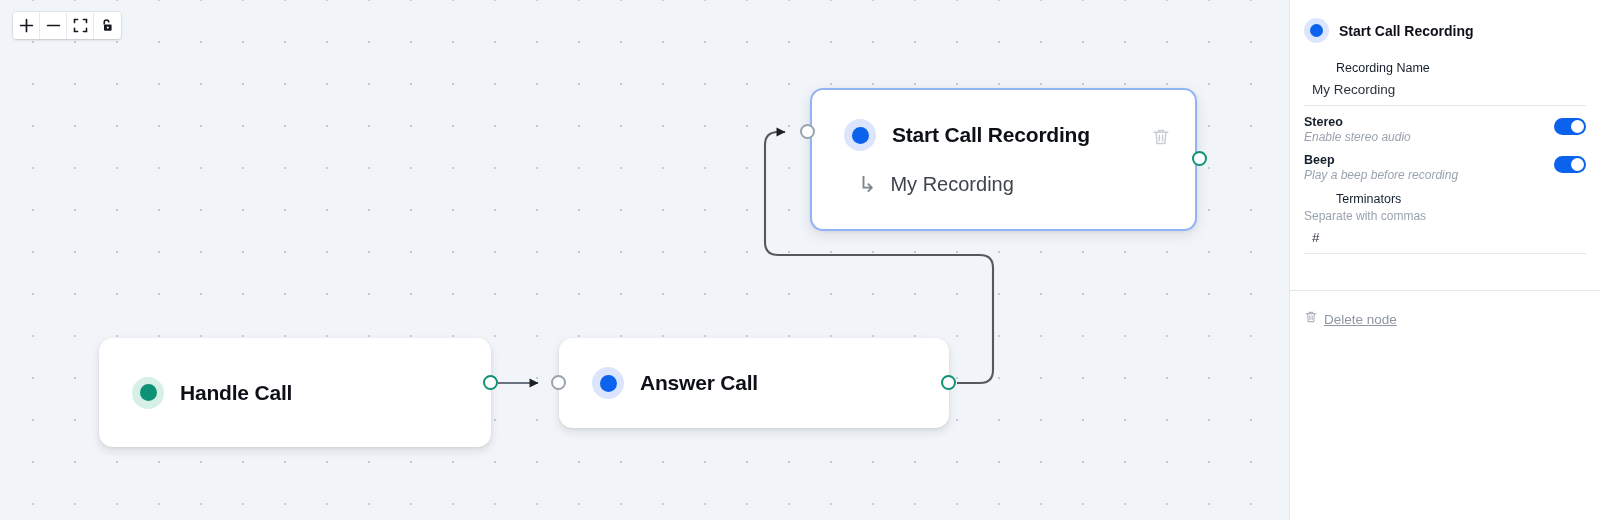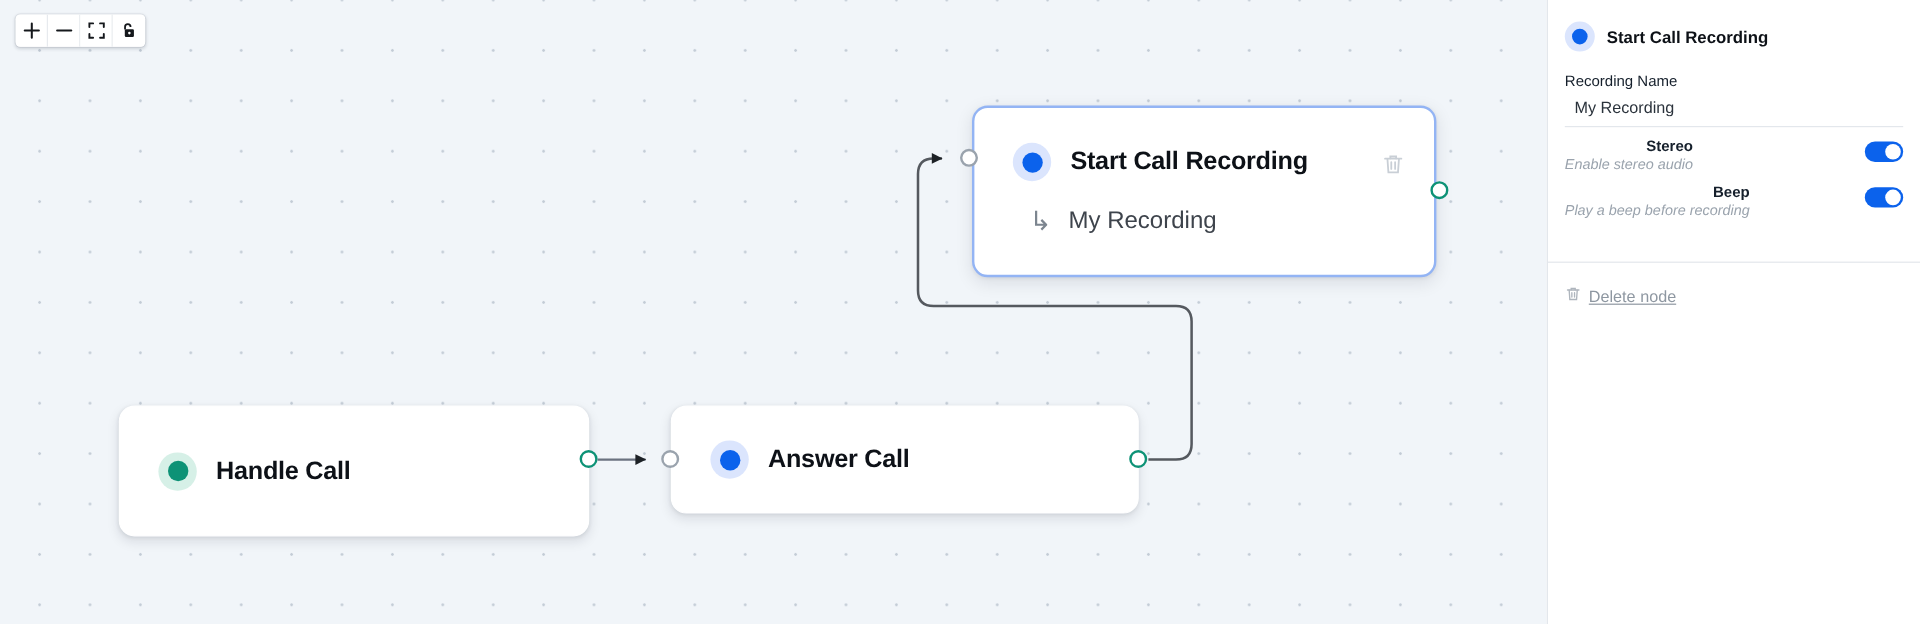--- a/index.html
+++ b/index.html
@@ -184,20 +184,21 @@
     font-size: 14px;
     font-weight: bold;
     color: #0d1117;
     margin-left: 10px;
   }
   .field { padding-top: 4px; }
   .field-label {
     font-size: 12.5px;
     color: #16202c;
     margin-bottom: 5px;
+    margin-left: 32px;
   }
   .field-hint {
     font-size: 12px;
     color: #9aa3ad;
     margin-top: -2px;
     margin-bottom: 5px;
   }
   .text-input {
     width: 100%;
     border: none;
@@ -209,21 +210,21 @@
     padding: 2px 0 8px 8px;
     box-sizing: border-box;
     background: transparent;
   }
   .toggle-row {
     display: flex;
     align-items: flex-start;
     justify-content: space-between;
     padding-top: 8px;
   }
-  .toggle-texts { padding-top: 1px; text-align: right; }
+  .toggle-texts { padding-top: 1px; }
   .toggle-name {
     font-size: 12.5px;
     font-weight: bold;
     color: #16202c;
   }
   .toggle-desc {
     font-size: 12px;
     color: #9aa3ad;
     margin-top: 1px;
     font-style: italic;
@@ -419,20 +420,25 @@
       <div class="toggle-row">
         <div class="toggle-texts">
           <div class="toggle-name">Beep</div>
           <div class="toggle-desc">Play a beep before recording</div>
         </div>
         <div class="switch">
           <span class="knob"></span>
         </div>
       </div>
 
+      <div class="field" style="padding-top:10px;">
+        <div class="field-label">Terminators</div>
+        <div class="field-hint">Separate with commas</div>
+        <input class="text-input" type="text" value="#" style="">
+      </div>
 
       <div class="field" style="padding-top:14px;">
       </div>
 
     </div>
 
     <div class="panel-sep"></div>
 
     <div class="delete-row">
       <span>

